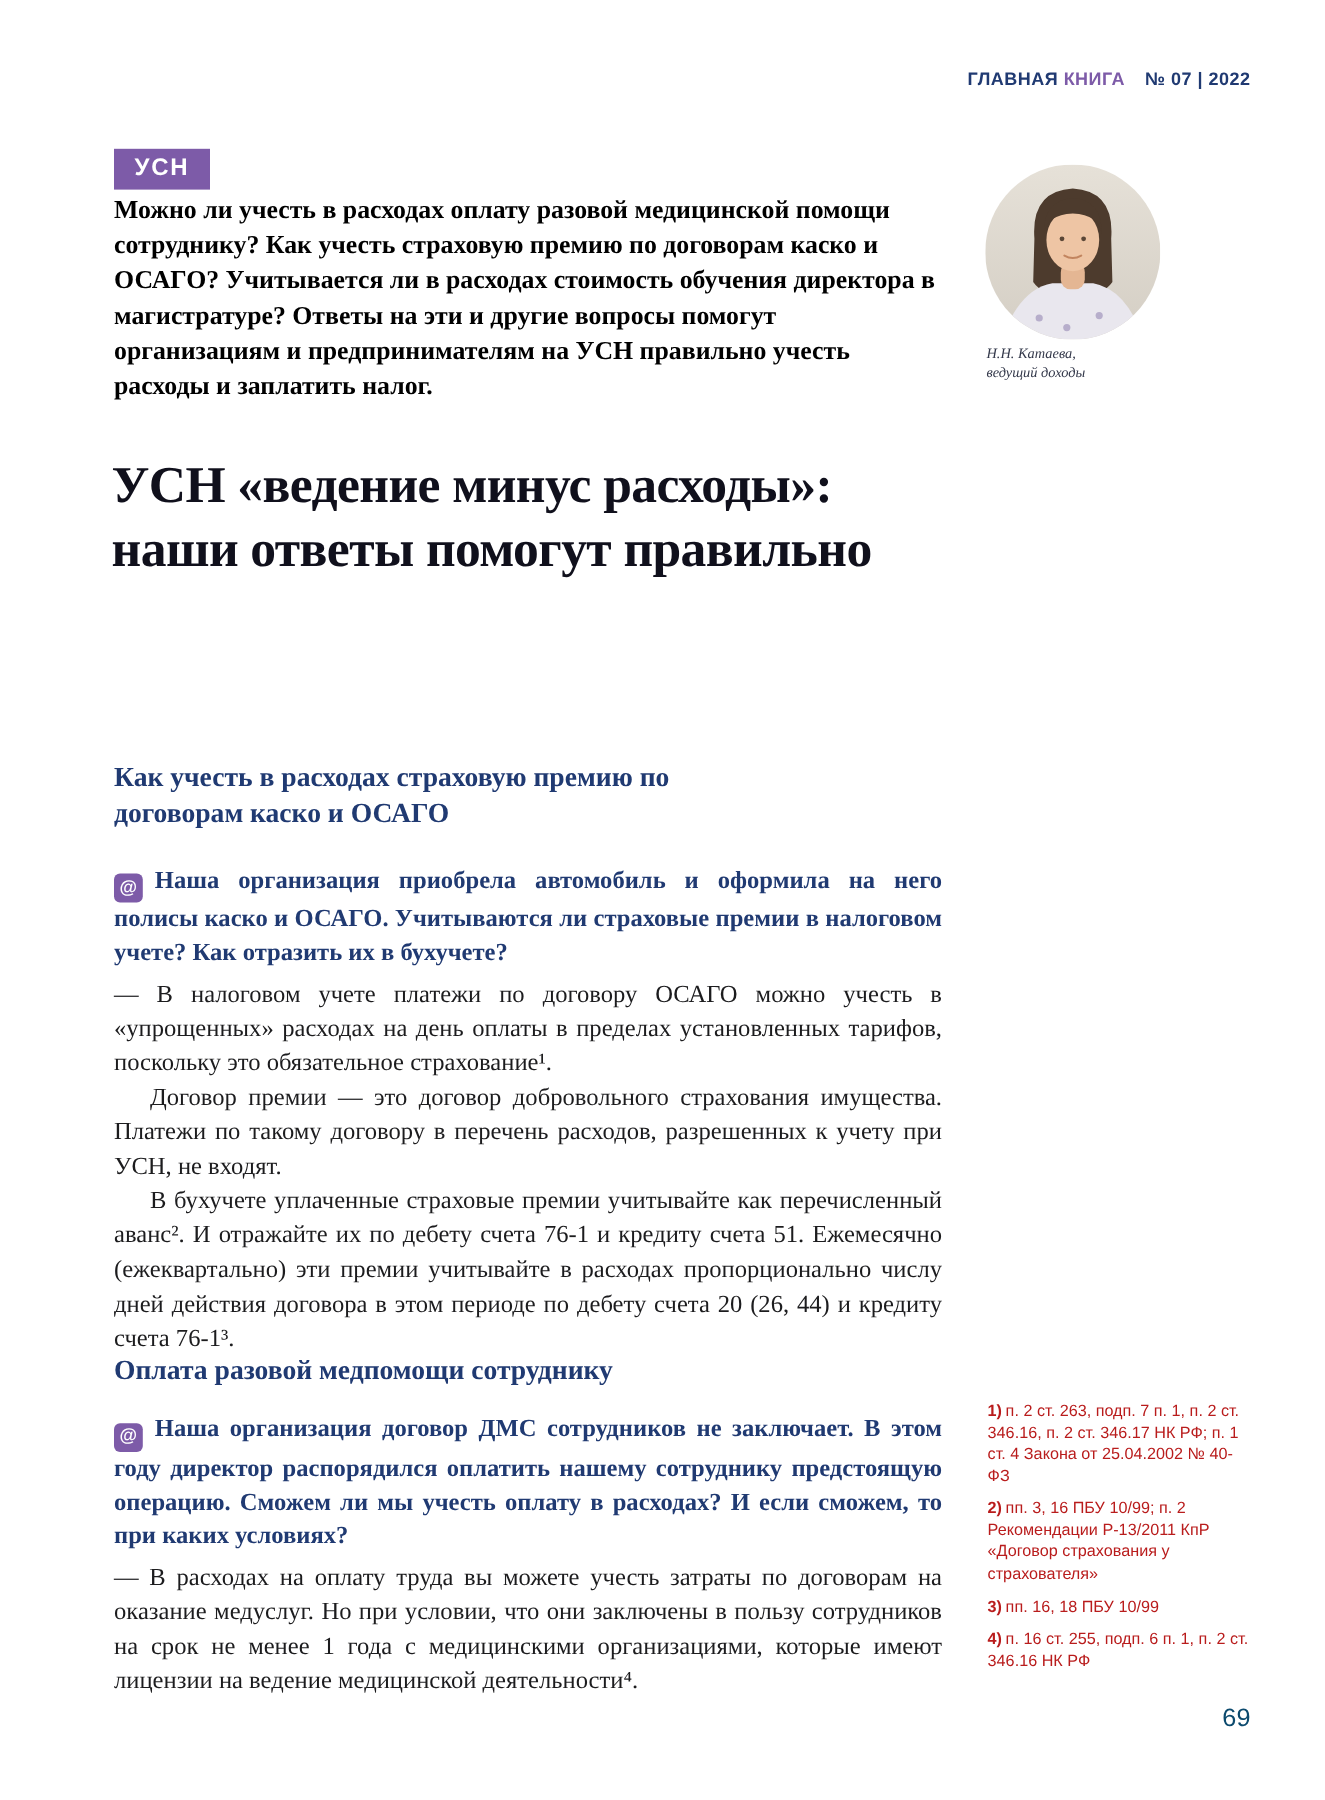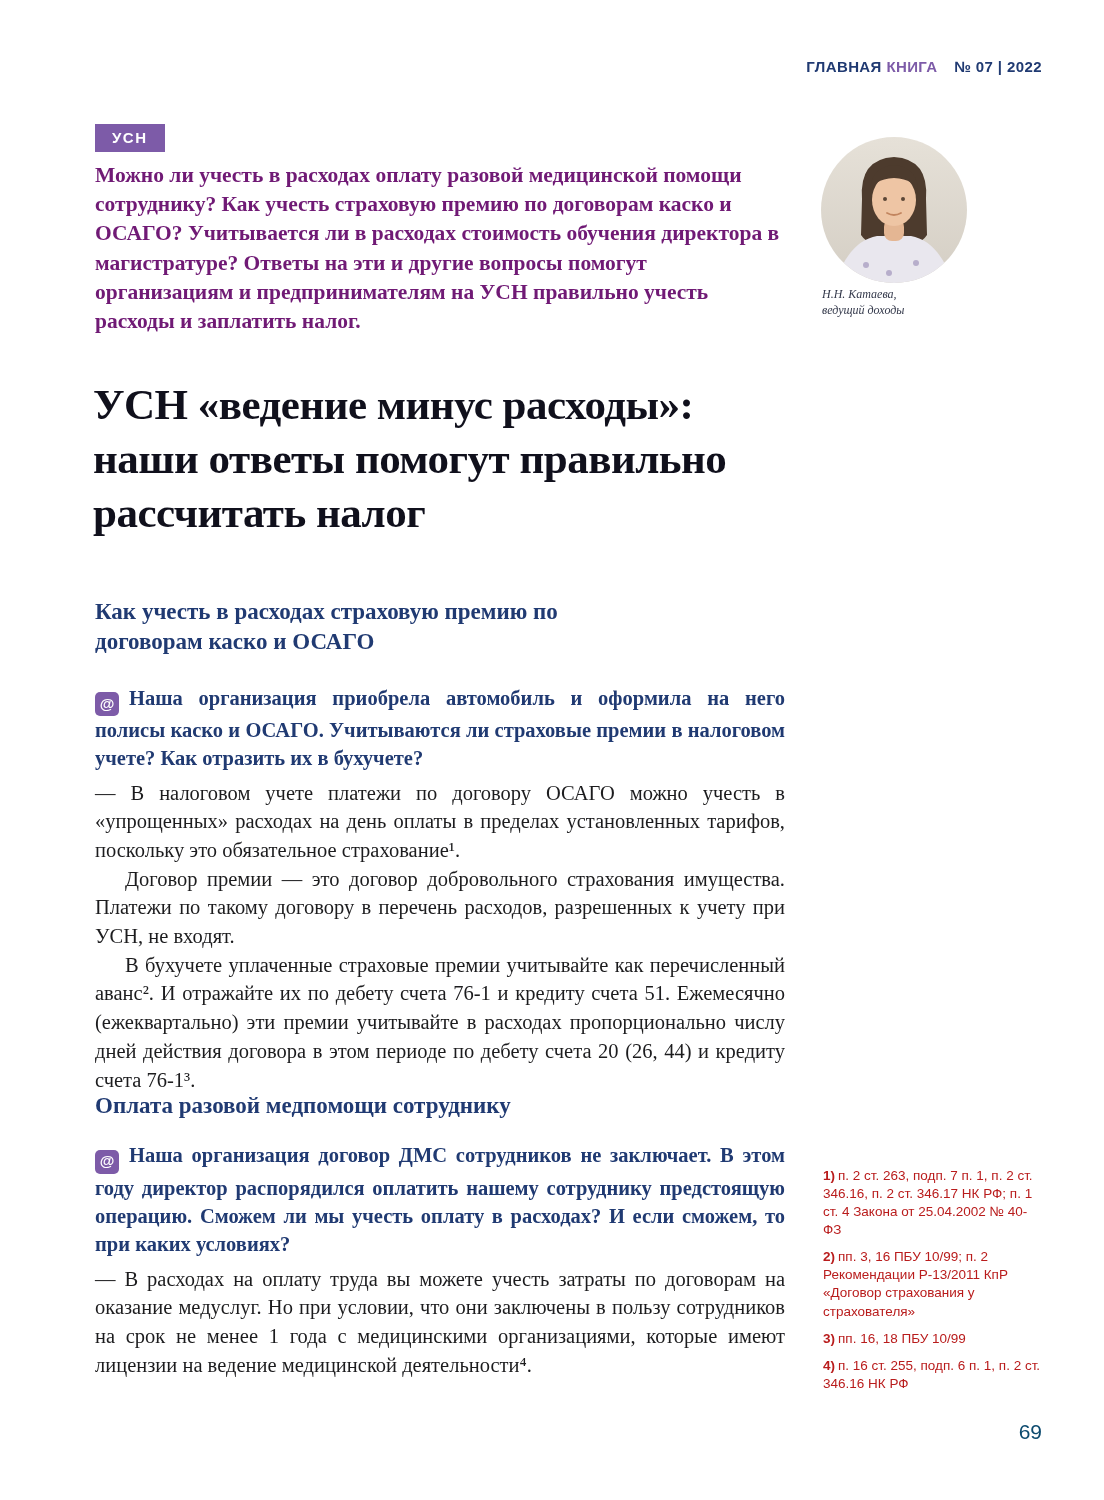--- a/index.html
+++ b/index.html
@@ -17,50 +17,50 @@
     font-size:15px; color:#203a72; letter-spacing:0.4px; white-space:nowrap;
   }
   .masthead .brand2 { color:#7d5ba8; }
   .masthead .issue { font-weight:bold; color:#203a72; margin-left:12px; }
 
   
   .badge {
     position:absolute; left:95px; top:124px;
     background:#7d5ba8; color:#ffffff;
     font-family:"Liberation Sans", sans-serif; font-weight:bold;
-    font-size:15px; letter-spacing:1.5px;
+    font-size:20px; letter-spacing:1.5px;
     padding:5px 17px 6px 17px;
   }
 
   
   .intro {
     position:absolute; left:95px; top:161px; width:690px;
     font-size:21.5px; font-weight:bold; line-height:1.36;
-    color:#701a75;
+    color:#000000;
   }
 
   
   .photo-wrap {
     position:absolute; left:821px; top:137px; width:146px; height:146px;
     border-radius:50%; overflow:hidden;
   }
   .author {
     position:absolute; left:822px; top:287px; width:230px;
     font-size:12px; font-style:italic; color:#33384a; line-height:1.3;
   }
 
   
   .title {
     position:absolute; left:93px; top:378px; width:940px;
     font-size:43px; font-weight:bold; color:#10101c;
     line-height:54px; letter-spacing:-0.5px;
   }
 
   
-  .section { position:absolute; left:95px; width:690px; }
+  .section { position:absolute; left:95px; width:690px;margin-top:36px; }
   .section-1 { top:597px; }
   .section-2 { top:1091px; }
 
   .section-heading {
     font-size:23px; font-weight:bold; color:#203a72;
     line-height:1.32; margin-bottom:26px; max-width:560px;
   }
   .section-2 .section-heading { margin-bottom:20px; }
 
   .question {
@@ -142,21 +142,20 @@
   </div>
 
   <div class="author">
     <div>Н.Н. Катаева,</div>
     <div>ведущий доходы</div>
   </div>
 
   <h1 class="title">
     <div>УСН «ведение минус расходы»:</div>
     <div>наши ответы помогут правильно</div>
-    <div>рассчитать налог</div>
   </h1>
 
   <div class="section section-1">
     <h2 class="section-heading">Как учесть в расходах страховую премию по договорам каско и ОСАГО</h2>
     <p class="question">
       <span class="at-icon">@</span><span>Наша организация приобрела автомобиль и оформила на него полисы каско и ОСАГО. Учитываются ли страховые премии в налоговом учете? Как отразить их в бухучете?</span>
     </p>
     <p class="answer">— В налоговом учете платежи по договору ОСАГО можно учесть в «упрощенных» расходах на день оплаты в пределах установленных тарифов, поскольку это обязательное страхование¹.</p>
     <p class="answer indent">Договор премии — это договор добровольного страхования имущества. Платежи по такому договору в перечень расходов, разрешенных к учету при УСН, не входят.</p>
     <p class="answer indent">В бухучете уплаченные страховые премии учитывайте как перечисленный аванс². И отражайте их по дебету счета 76-1 и кредиту счета 51. Ежемесячно (ежеквартально) эти премии учитывайте в расходах пропорционально числу дней действия договора в этом периоде по дебету счета 20 (26, 44) и кредиту счета 76-1³.</p>

